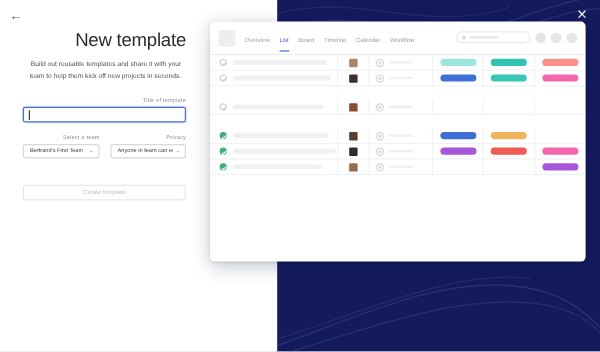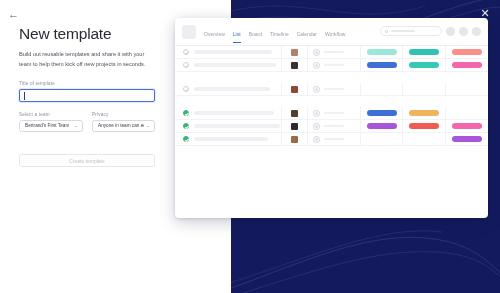--- a/index.html
+++ b/index.html
@@ -25,21 +25,21 @@
 
   
   .form-pane {
     position: absolute; left: 0; top: 0; width: 231px; height: 293px;
     background: #ffffff; padding: 0;
   }
   .back-arrow {
     position: absolute; left: 8px; top: 8px; width: 12px; height: 12px;
     color: #55585f; font-size: 11px; line-height: 12px; cursor: pointer;
   }
-  .form-inner { position: absolute; left: 19px; top: 25px; width: 136px; }
+  .form-inner { position: absolute; left: 19px; top: 25px; width: 136px; text-align: right; }
   .page-title {
     font-size: 15.5px; font-weight: 400; color: #2a2c33;
     letter-spacing: -.2px; margin-bottom: 7px;
   }
   .page-desc {
     font-size: 5.6px; line-height: 1.75; color: #4e525c; width: 132px;
     margin-bottom: 11px;
   }
   .field-label {
     font-size: 4.6px; color: #8b8f99; letter-spacing: .2px;

